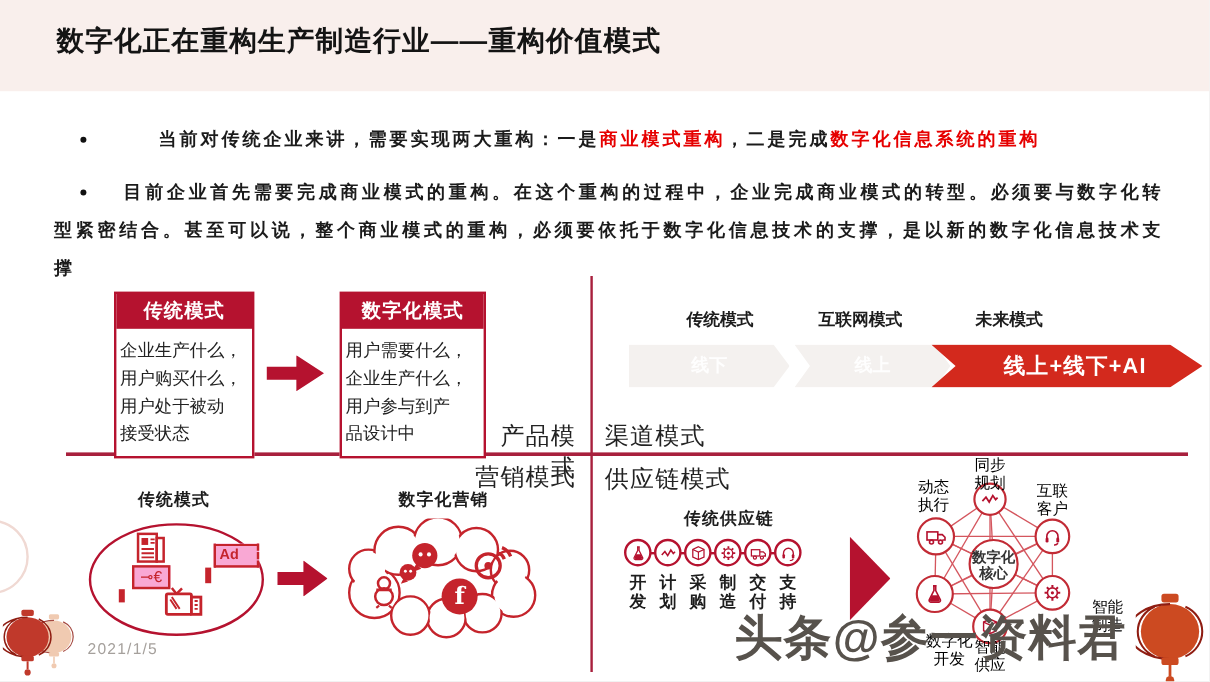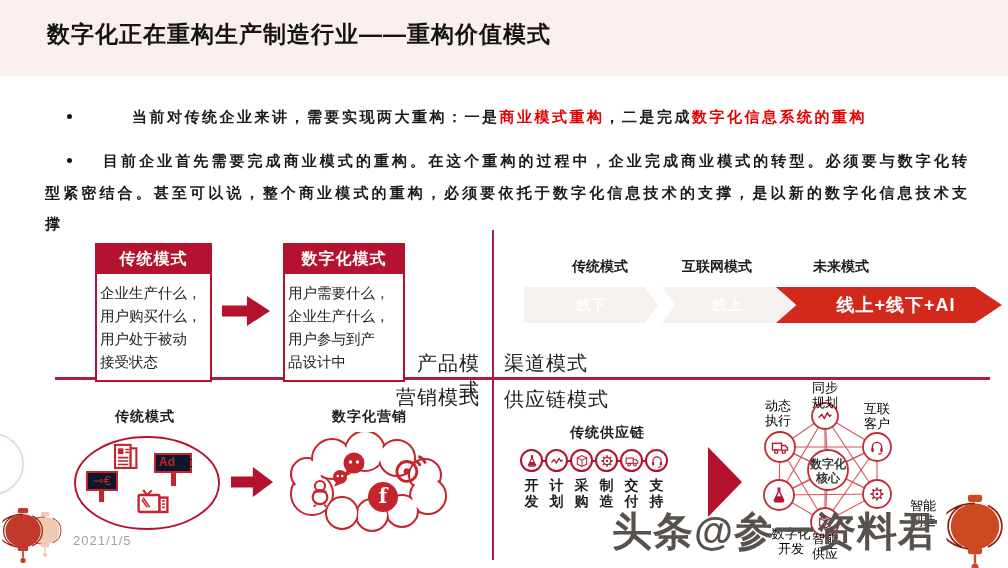--- a/index.html
+++ b/index.html
@@ -30,21 +30,21 @@
   .stage-label { position:absolute; width:90px; text-align:center; font-size:14px; font-weight:700; color:#1d1d1d; }
   .chev { position:absolute; top:287px; height:36px; line-height:36px; text-align:center; font-weight:700; }
   .chev.light { background:#f4f1ef; color:rgba(255,255,255,.9); font-size:15px;
     clip-path:polygon(0 0, 90% 0, 100% 50%, 90% 100%, 0 100%); }
   .chev.light2 { background:#f4f1ef; color:rgba(255,255,255,.9); font-size:15px;
     clip-path:polygon(0 0, 90% 0, 100% 50%, 90% 100%, 0 100%, 10% 50%); }
   .chev.red { background:#d3291d; color:#fff; font-size:18px; letter-spacing:1px; padding-left:14px;
     clip-path:polygon(0 0, 88% 0, 100% 50%, 88% 100%, 0 100%, 9% 50%); }
   
   .small-label { position:absolute; font-size:14px; font-weight:700; color:#1d1d1d; }
-  .board { position:absolute; border:2px solid #c5242c; background:#0f172a; color:#c5242c; }
+  .board { position:absolute; border:2px solid #c5242c; background:#f9a8d4; color:#c5242c;margin-left:24px; }
   .pole { position:absolute; background:#c5242c; }
   .fb-circle { position:absolute; width:30px; height:30px; border-radius:50%; background:#c5242c;
     color:#fff; font-weight:700; font-size:20px; text-align:center; line-height:29px; font-family:"DejaVu Serif", serif; }
   .date-text { position:absolute; left:73px; top:533px; font-size:13px; color:#a5a09c; letter-spacing:1px; }
   
   .chain-row { position:absolute; left:519px; top:449px; display:flex; }
   .chain-cell { width:25px; display:flex; justify-content:center; position:relative; }
   .chain-cell .circ { width:23px; height:23px; border:2px solid #b5122f; border-radius:50%;
     display:flex; align-items:center; justify-content:center; background:#fff; z-index:2; }
   .chain-cell:not(:last-child)::after { content:""; position:absolute; right:-2px; top:11px; width:6px; height:2px; background:#b5122f; }

